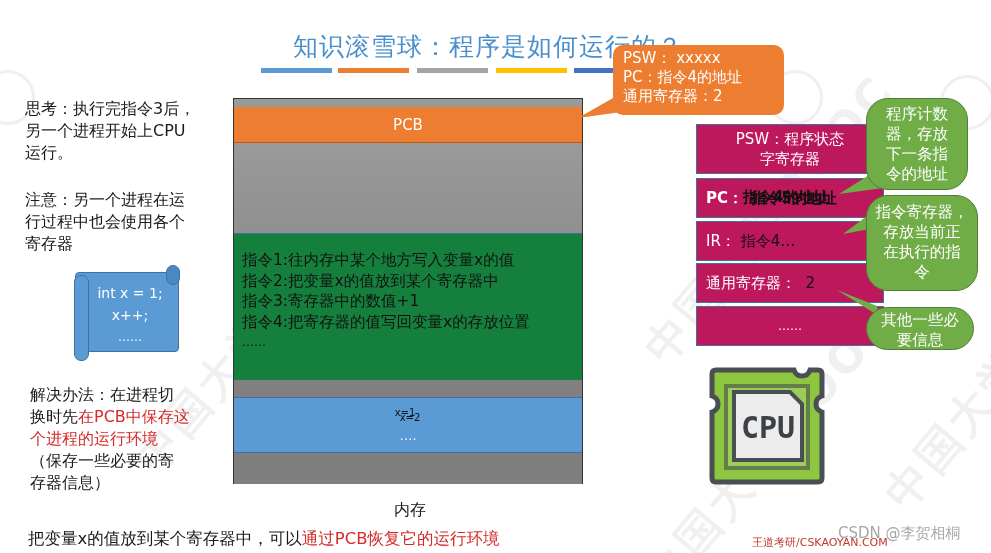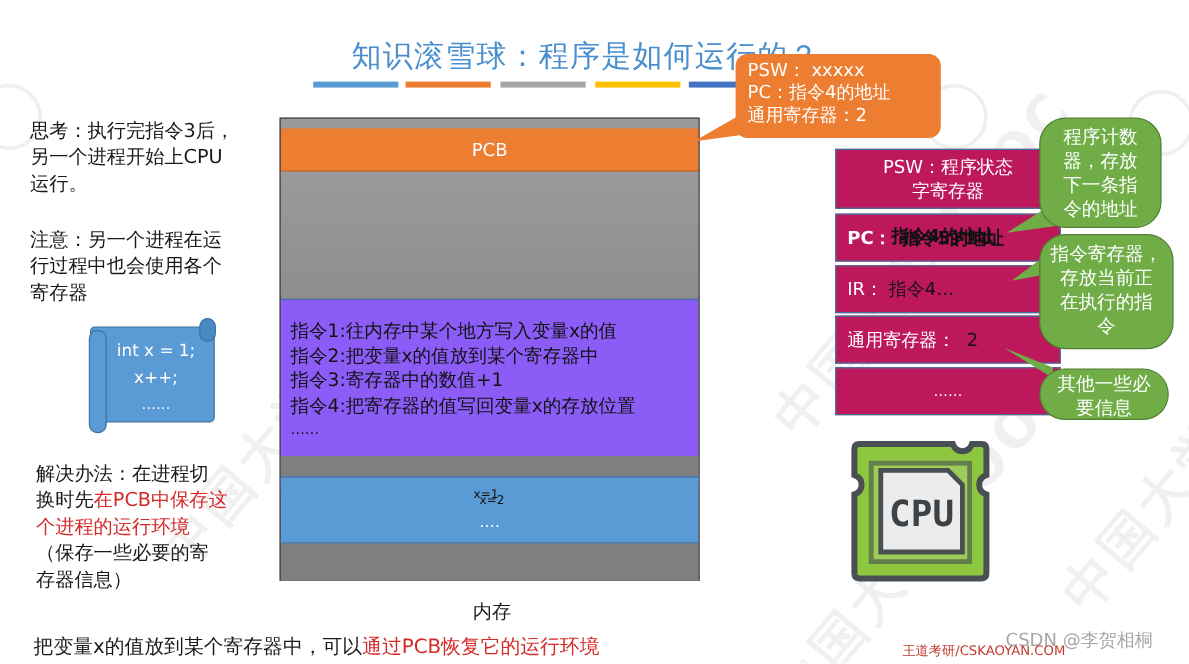--- a/index.html
+++ b/index.html
@@ -23,21 +23,21 @@
   .scroll { position: absolute; left: 75px; top: 272px; width: 104px; height: 80px; background: #5b9bd5; border: 1.5px solid #41719c; border-radius: 4px; }
   .scroll-roll-l { position: absolute; left: 74px; top: 275px; width: 15px; height: 86px; background: #5b9bd5; border: 1.5px solid #41719c; border-radius: 7px; }
   .scroll-roll-r { position: absolute; left: 166px; top: 265px; width: 14px; height: 20px; background: #4a88c4; border: 1.5px solid #41719c; border-radius: 7px; }
   .scroll-text { position: absolute; left: 85px; top: 282px; width: 90px; color: #fff; font-size: 14px; line-height: 22px; text-align: center; }
 
   
   .mem { position: absolute; left: 233px; top: 98px; width: 350px; height: 386px; background: #8c8c8c; border: 1.5px solid #333; border-top-color:#333; }
   .mem-top { position: absolute; left: 234px; top: 99px; width: 348px; height: 8px; background: #9a9a9a; }
   .pcb { position: absolute; left: 234px; top: 107px; width: 348px; height: 36px; background: #ed7d31; border-bottom: 1.5px solid #c55a11; color: #fff; font-size: 15px; text-align: center; line-height: 36px; }
   .gray1 { position: absolute; left: 234px; top: 143px; width: 348px; height: 104px; background: linear-gradient(#9a9a9a, #8e8e8e); }
-  .instr { position: absolute; left: 234px; top: 249px; width: 348px; height: 159px; background: #8b5cf6; border-top: 1.5px solid #41719c; border-bottom: 1.5px solid #41719c; color: #111; font-size: 15.5px; line-height: 20.5px; padding: 16px 0 0 8px; white-space: nowrap; }
+  .instr { position: absolute; left: 234px; top: 233px; width: 348px; height: 159px; background: #15803d; border-top: 1.5px solid #41719c; border-bottom: 1.5px solid #41719c; color: #111; font-size: 15.5px; line-height: 20.5px; padding: 16px 0 0 8px; white-space: nowrap; }
   .gray2 { position: absolute; left: 234px; top: 380px; width: 348px; height: 17px; background: #808080; }
   .data { position: absolute; left: 234px; top: 397px; width: 348px; height: 56px; background: #5b9bd5; border-top: 1.5px solid #41719c; border-bottom: 1.5px solid #41719c; text-align: center; }
   .data .xv { position: absolute; left: 0; width: 100%; top: 12px; font-size: 10px; color: #111; }
   .data .dots { position: absolute; left: 0; width: 100%; top: 30px; font-size: 13px; color: #fff; }
   .gray3 { position: absolute; left: 234px; top: 453px; width: 348px; height: 31px; background: #7f7f7f; }
   .mem-label { position: absolute; left: 380px; top: 500px; width: 60px; text-align: center; font-size: 16px; color: #1a1a1a; }
 
   .bottom-text { position: absolute; left: 28px; top: 528px; font-size: 16.5px; white-space: nowrap; color: #1a1a1a; }
 
   

